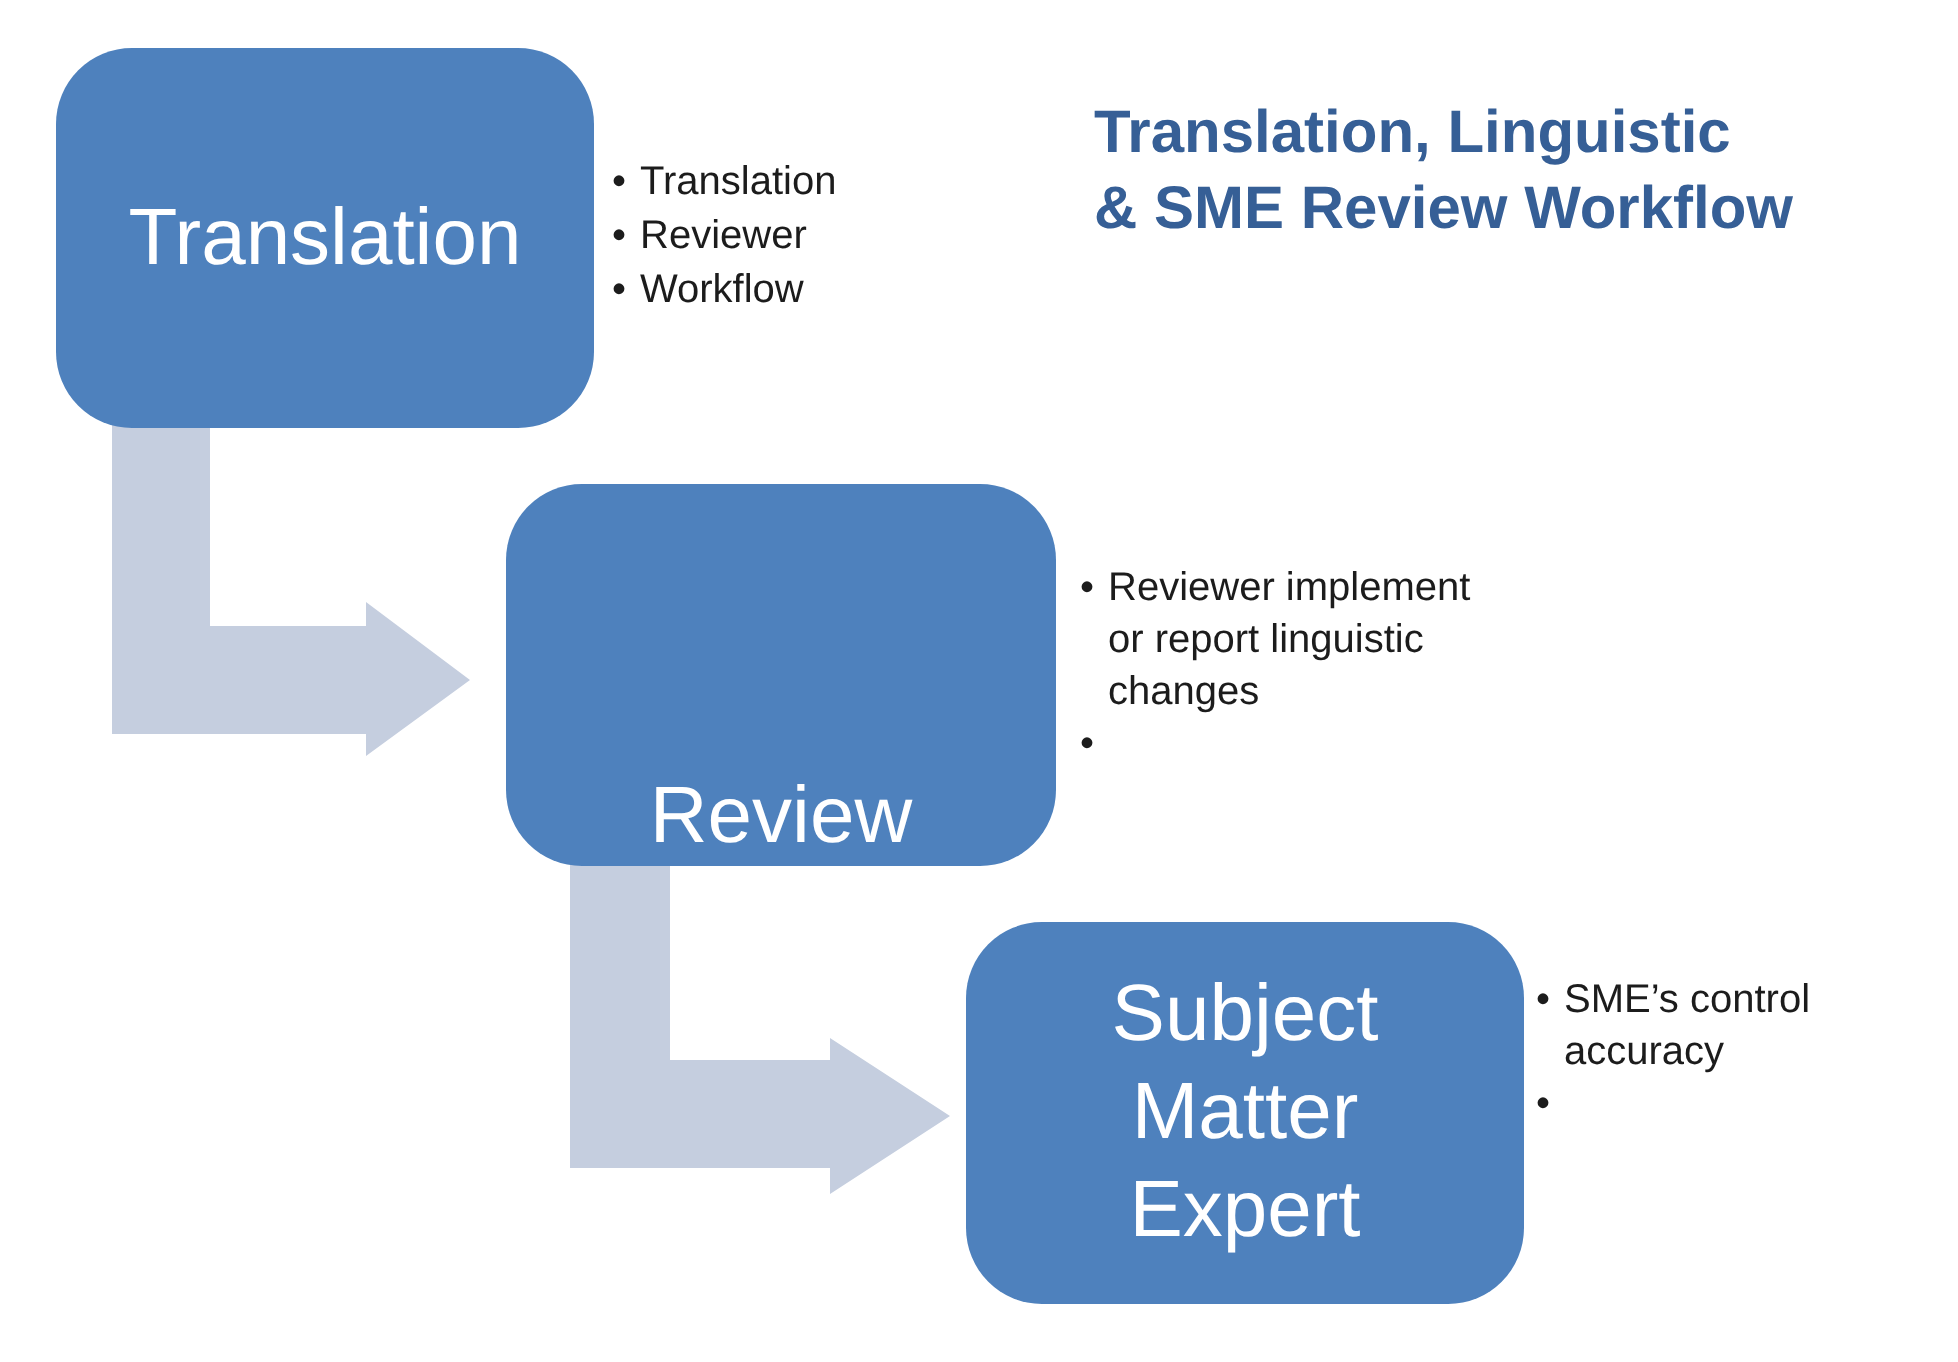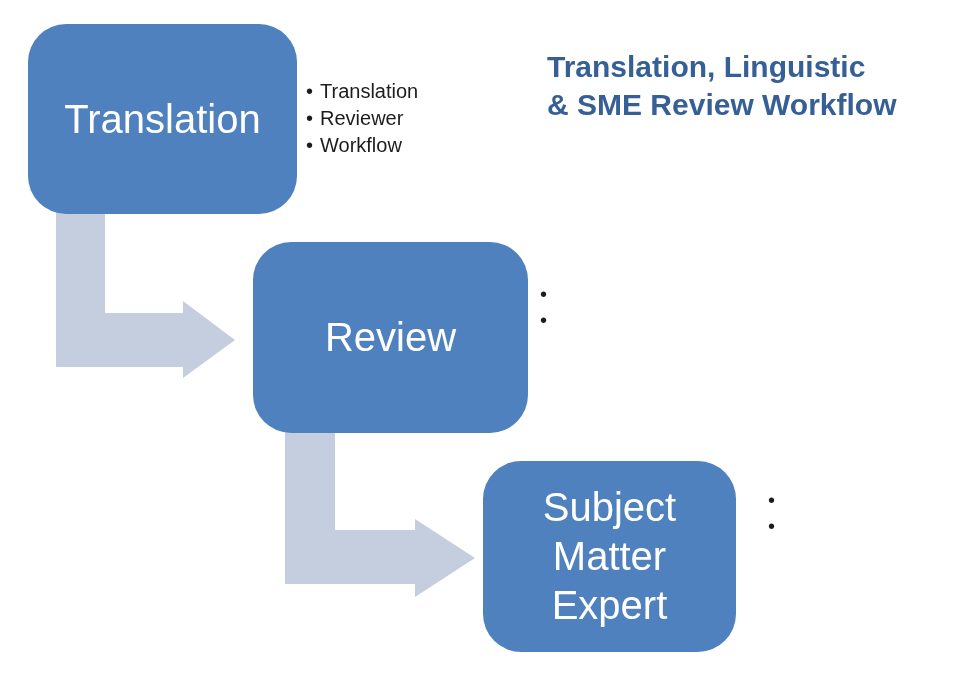--- a/index.html
+++ b/index.html
@@ -21,22 +21,22 @@
     justify-content: center;
     color: #ffffff;
   }
   .box-label {
     white-space: pre-line;
     text-align: center;
     font-size: 40px;
     line-height: 49px;
   }
   #box-translation { left: 28px;  top: 24px;  width: 269px; height: 190px; }
-  #box-review      { left: 253px; top: 242px; width: 275px; height: 191px; }
-  #box-sme         { left: 483px; top: 461px; width: 253px; height: 191px; }
+  #box-review      { left: 253px; top: 242px; width: 275px; height: 191px; align-items: flex-end; }
+  #box-sme         { left: 483px; top: 461px; width: 279px; height: 191px; }
   .title {
     position: absolute;
     left: 547px;
     top: 48px;
     margin: 0;
     font-size: 30px;
     font-weight: bold;
     color: #365f96;
     line-height: 38px;
     white-space: pre-line;
@@ -86,34 +86,39 @@
   <h1 class="title">Translation, Linguistic
 &amp; SME Review Workflow</h1>
 
   <div class="box" id="box-review">
     <span class="box-label">Review</span>
   </div>
 
   <div class="bullets" id="bullets-review">
     <div class="li">
       <span class="marker">•</span>
+      <span class="btext">Reviewer implement
+or report linguistic
+changes</span>
     </div>
     <div class="li">
       <span class="marker">•</span>
     </div>
   </div>
 
   <div class="box" id="box-sme">
     <span class="box-label">Subject
 Matter
 Expert</span>
   </div>
 
   <div class="bullets" id="bullets-sme">
     <div class="li">
       <span class="marker">•</span>
+      <span class="btext">SME’s control
+accuracy</span>
     </div>
     <div class="li">
       <span class="marker">•</span>
     </div>
   </div>
 
 </div>
 
 </body></html>

